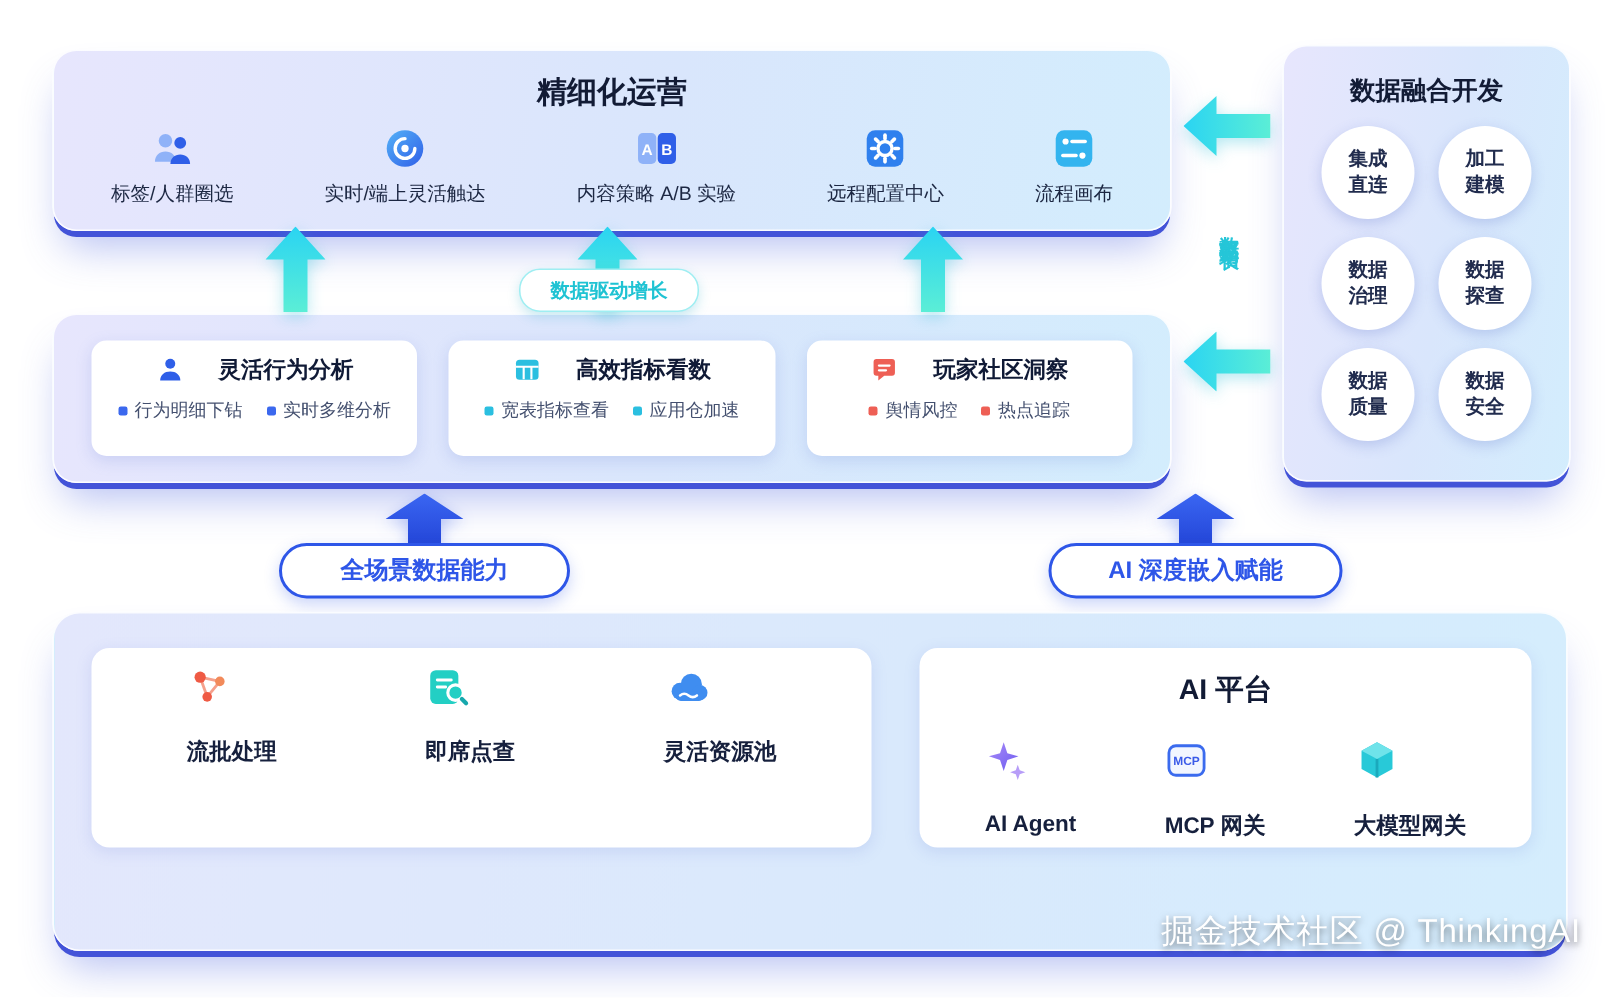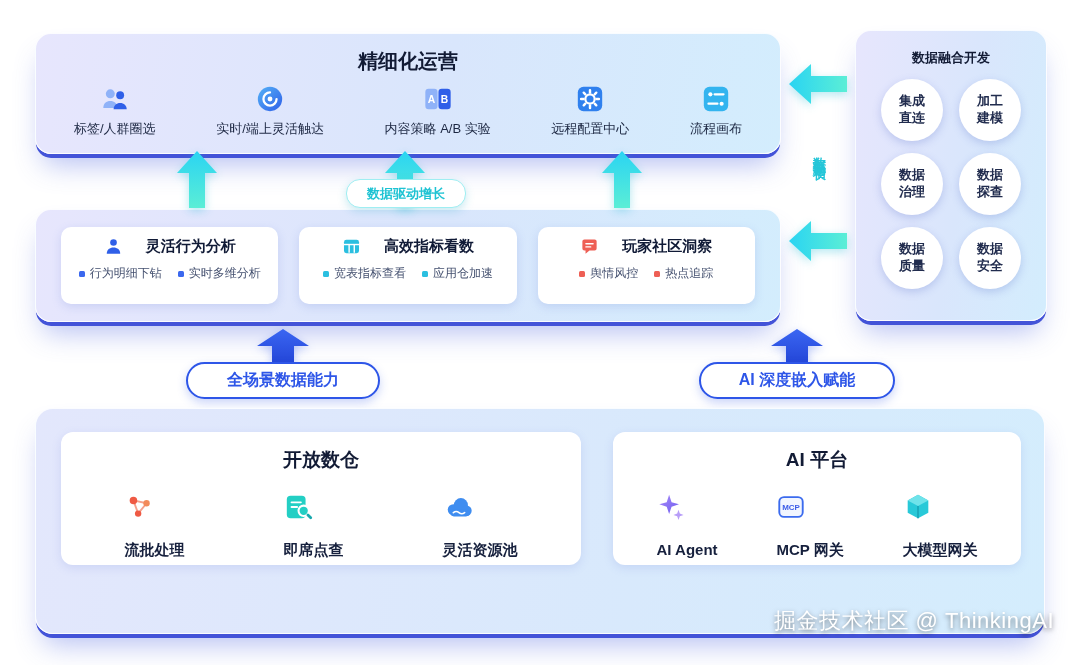--- a/index.html
+++ b/index.html
@@ -12,21 +12,21 @@
          border:1px solid rgba(255,255,255,.85);
          box-shadow:0 5px 0 -1px #4353d8, 0 18px 28px -8px rgba(92,112,226,.45);}
   .top-box{left:35px;top:33px;width:746px;height:121px;}
   .right-box{left:855px;top:30px;width:192px;height:291px;}
   .middle-box{left:35px;top:209px;width:746px;height:113px;display:flex;gap:21px;
               padding:17px 25px;}
   .bottom-box{left:35px;top:408px;width:1010px;height:226px;border-radius:18px;
               background:linear-gradient(100deg,#e3e7fc 0%,#d8e9fc 60%,#d4edfd 100%);}
 
   .panel-title{text-align:center;font-size:20px;font-weight:700;color:#121b35;margin:14px 0 0;}
-  .right-box .panel-title{font-size:13px;margin-top:18px;}
+  .right-box .panel-title{font-size:17px;margin-top:18px;}
 
   
   .top-items{display:flex;justify-content:space-between;align-items:flex-start;padding:9px 38px 0;}
   .top-item{display:flex;flex-direction:column;align-items:center;gap:6px;}
   .top-item-label{font-size:13px;color:#1c2742;white-space:nowrap;}
 
   
   .circle-grid{margin-top:12px;display:grid;grid-template-columns:62px 62px;gap:12px 16px;justify-content:center;}
   .circle{width:62px;height:62px;border-radius:50%;background:#fff;display:flex;flex-direction:column;
           align-items:center;justify-content:center;font-size:13px;font-weight:600;color:#212c4e;
@@ -325,21 +325,20 @@
     <svg width="52" height="34" viewBox="0 0 52 34">
         <path d="M26 0l26 17H37v17H15V17H0z" fill="url(#grad-blue-v)"></path>
       </svg>
   </span>
   <div class="pill-blue pill-blue-1">全场景数据能力</div>
   <div class="pill-blue pill-blue-2">AI 深度嵌入赋能</div>
 
   <section class="panel bottom-box">
 
     <div class="bcard wh-card">
-      <h3 class="bc-title">开放数仓</h3>
       <div class="bc-items">
 
         <div class="bc-item">
           <span class="icon">
             <svg width="30" height="30" viewBox="0 0 32 32">
               <line x1="9" y1="9" x2="23" y2="12" stroke="#f5a08c" stroke-width="2"></line>
               <line x1="9" y1="9" x2="14" y2="23" stroke="#f5a08c" stroke-width="2"></line>
               <line x1="23" y1="12" x2="14" y2="23" stroke="#f5a08c" stroke-width="2"></line>
               <circle cx="9" cy="9" r="4" fill="#ef5a44"></circle>
               <circle cx="23" cy="12" r="3.4" fill="#f28a5a"></circle>

